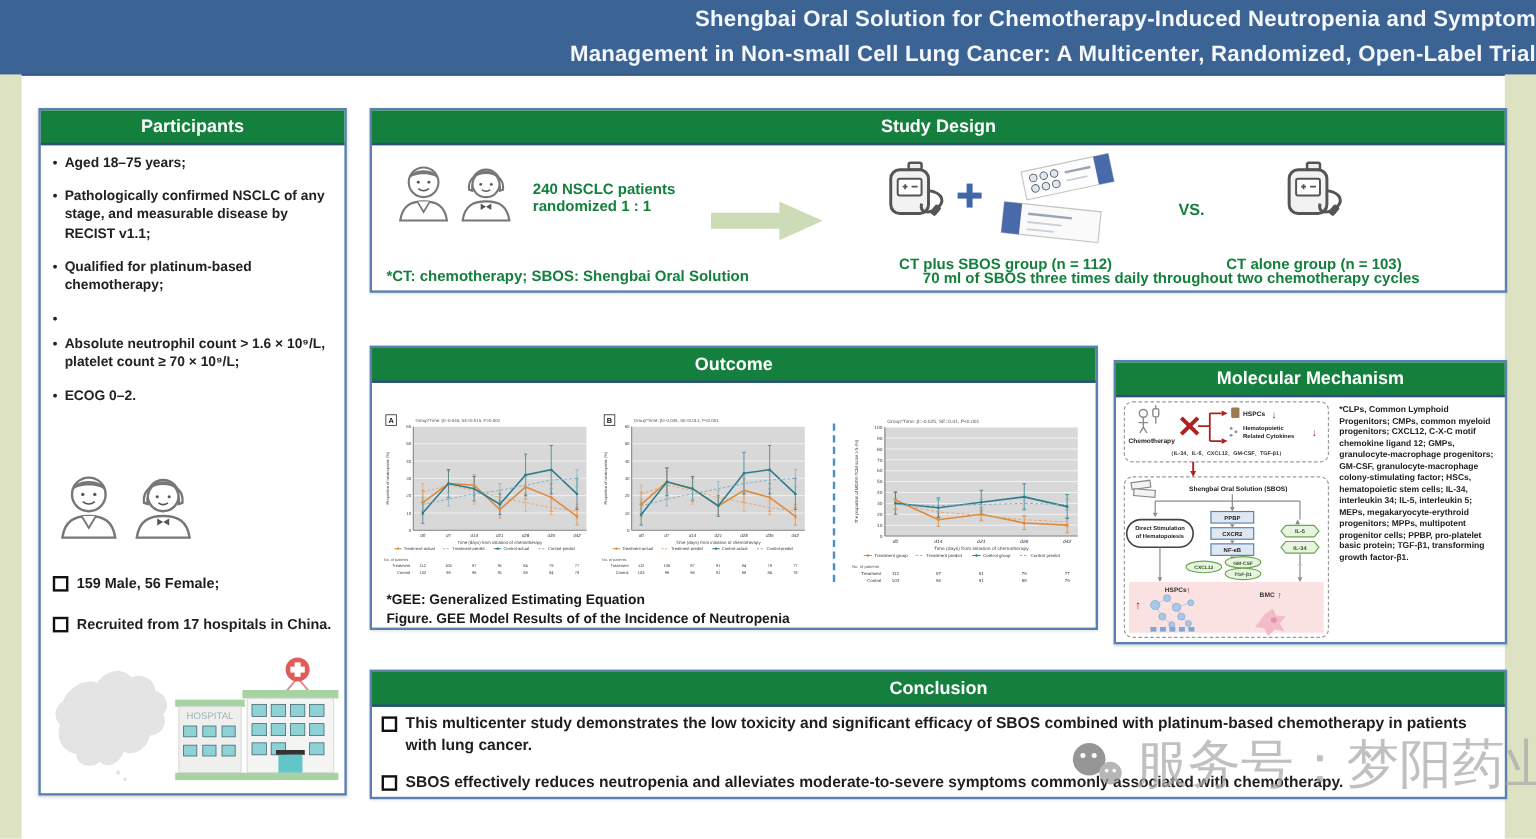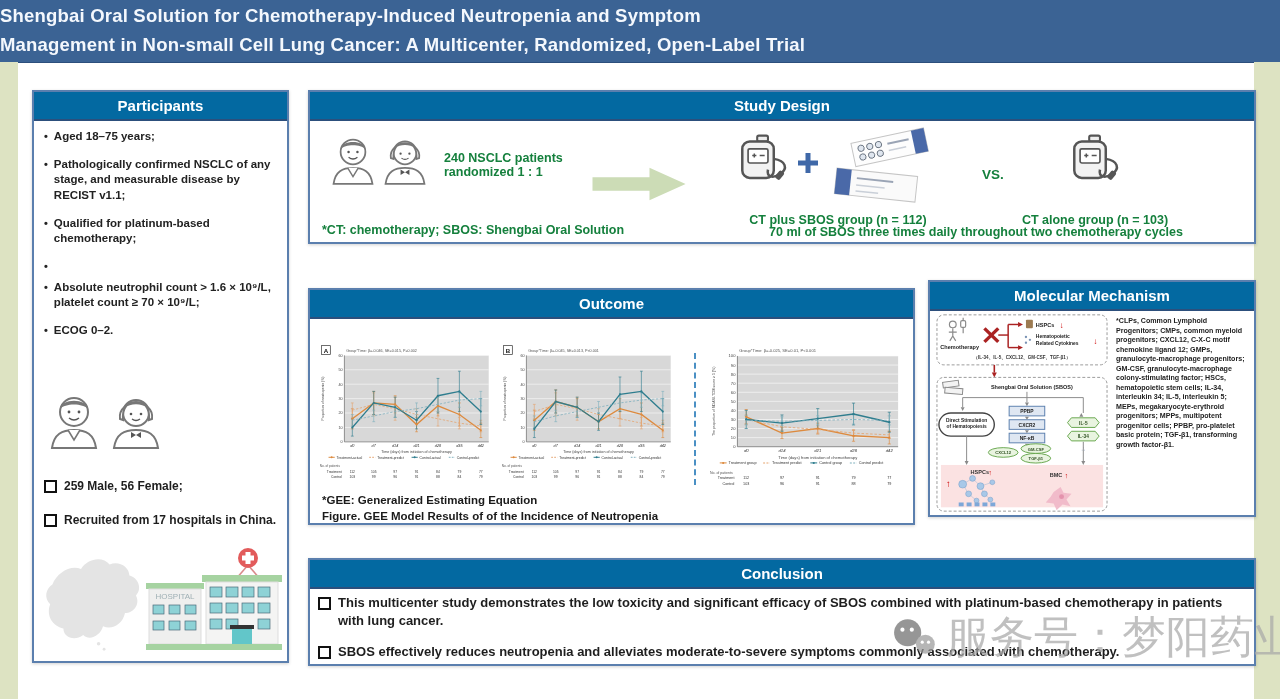--- a/index.html
+++ b/index.html
@@ -1,25 +1,25 @@
 <!DOCTYPE html>
 <html><head>
 <meta charset="utf-8">
 <style>
   html,body{margin:0;padding:0;}
   body{width:1280px;height:699px;position:relative;overflow:hidden;background:#fff;
        font-family:"Liberation Sans","DejaVu Sans",sans-serif;color:#1e1e1e;}
   .titlebar{position:absolute;left:0;top:0;width:1280px;height:62px;background:#3b6394;
-    display:flex;flex-direction:column;justify-content:center;align-items:flex-start;
+    display:flex;flex-direction:column;justify-content:center;align-items:flex-end;
     color:#f4f8fd;font-weight:bold;font-size:18.5px;line-height:1.55;letter-spacing:.2px;
     border-bottom:1px solid #2c4f7c;}
   .edge{position:absolute;top:62px;bottom:0;background:#dde3c2;}
   .edge.left{left:0;width:18px;} .edge.right{left:1254px;width:26px;}
   .panel{position:absolute;background:#fff;border:2px solid #5b7fae;box-shadow:0 1px 3px rgba(0,0,0,.18);}
-  .phead{height:27px;background:#0369a1;border-bottom:2px solid #2c4f7c;color:#fff;
+  .phead{height:27px;background:#15803d;border-bottom:2px solid #2c4f7c;color:#fff;
     font-weight:bold;font-size:15px;display:flex;align-items:center;justify-content:center;}
   .pbody{position:relative;}
   
   .bullets{position:absolute;left:8px;top:8px;right:4px;}
   .bullet{display:flex;margin-bottom:13px;font-size:11.5px;font-weight:bold;line-height:1.32;color:#222;}
   .bullet:before{content:"•";margin:0 6px 0 2px;font-size:11px;}
   .chk{display:flex;align-items:flex-start;font-size:12px;font-weight:bold;position:absolute;left:10px;right:4px;}
   .box{flex:0 0 auto;width:9px;height:9px;border:2px solid #111;margin:1px 7px 0 0;}
   
   .sd-label{position:absolute;font-weight:bold;font-size:12.5px;color:#15803d;}
@@ -84,21 +84,21 @@
       <path d="M4,58 C6,44 14,40 26,40 C38,40 46,44 48,58 Z" fill="#fff" stroke="#777" stroke-width="2"></path>
       <circle cx="26" cy="23" r="13" fill="#fff" stroke="#777" stroke-width="2"></circle>
       <path d="M10,29 C7,8 45,8 42,29 L39,30 C40,17 34,12 26,12 C18,12 12,17 13,30 Z" fill="#fff" stroke="#777" stroke-width="2"></path>
       <circle cx="21" cy="24" r="1.3" fill="#555"></circle>
         <circle cx="31" cy="24" r="1.3" fill="#555"></circle>
       <path d="M22,29 Q26,32 30,29" fill="none" stroke="#555" stroke-width="1.3"></path>
       <path d="M21,42 L26,45 L21,48 Z M31,42 L26,45 L31,48 Z" fill="#555"></path>
     </svg>
     <div class="chk" style="top:358px;">
       <span class="box"></span>
-      <span>259 Male, 56 Female;</span>
+      <span>159 Male, 56 Female;</span>
     </div>
     <div class="chk" style="top:392px;">
       <span class="box"></span>
       <span>Recruited from 17 hospitals in China.</span>
     </div>
 
     <svg style="position:absolute;left:0px;top:426px;" width="116" height="110" viewBox="0 0 100 100">
       <path d="M14,34 C18,24 30,16 40,20 C46,10 60,8 66,16 C74,12 84,18 84,26 C92,28 96,38 90,44 C94,52 88,60 80,60 C78,70 68,76 60,72 C58,80 48,86 42,80 C34,86 24,82 24,74 C14,72 8,62 12,52 C6,46 8,38 14,34 Z" fill="#e4e4e4"></path>
       <circle cx="56" cy="88" r="1.6" fill="#e4e4e4"></circle>
         <circle cx="61" cy="93" r="1.3" fill="#e4e4e4"></circle>
@@ -679,21 +679,21 @@
         <text x="148.5" y="153.5" font-size="3.8" text-anchor="middle" fill="#333">88</text>
         <text x="185" y="153.5" font-size="3.8" text-anchor="middle" fill="#333">79</text>
       </svg>
     <div class="cap" style="left:12px;top:174px;width:368px;font-size:11.5px;">
       <div>*GEE: Generalized Estimating Equation</div>
       <div>Figure. GEE Model Results of of the Incidence of Neutropenia</div>
     </div>
   </div>
 </div>
 
-<div class="panel" style="left:928px;top:280px;width:324px;height:233px;">
+<div class="panel" style="left:928px;top:300px;width:324px;height:233px;">
   <div class="phead">Molecular Mechanism</div>
   <div class="pbody" style="height:204px;">
     <svg style="position:absolute;left:3px;top:0px;" width="178" height="204" viewBox="0 0 180 212" preserveAspectRatio="none">
       <rect x="4" y="4" width="172" height="52" rx="7" fill="none" stroke="#999" stroke-width="1" stroke-dasharray="3,2"></rect>
 
       <g stroke="#8a8a8a" stroke-width="1.2" fill="none">
         <circle cx="20" cy="14" r="3.4"></circle>
           <path d="M20,18 v8 M16,22 h8 M20,26 l-3,5 M20,26 l3,5"></path>
         <rect x="28" y="10" width="5" height="7" rx="1.5"></rect>
           <path d="M30.5,7 v3 M30.5,17 v6"></path>

